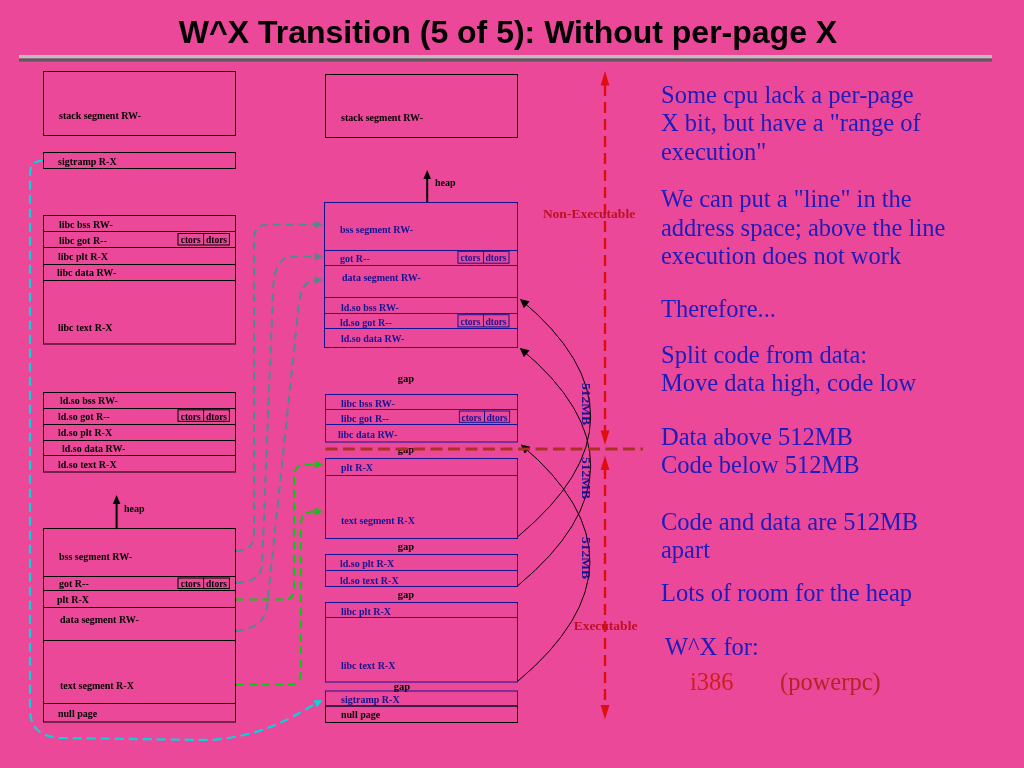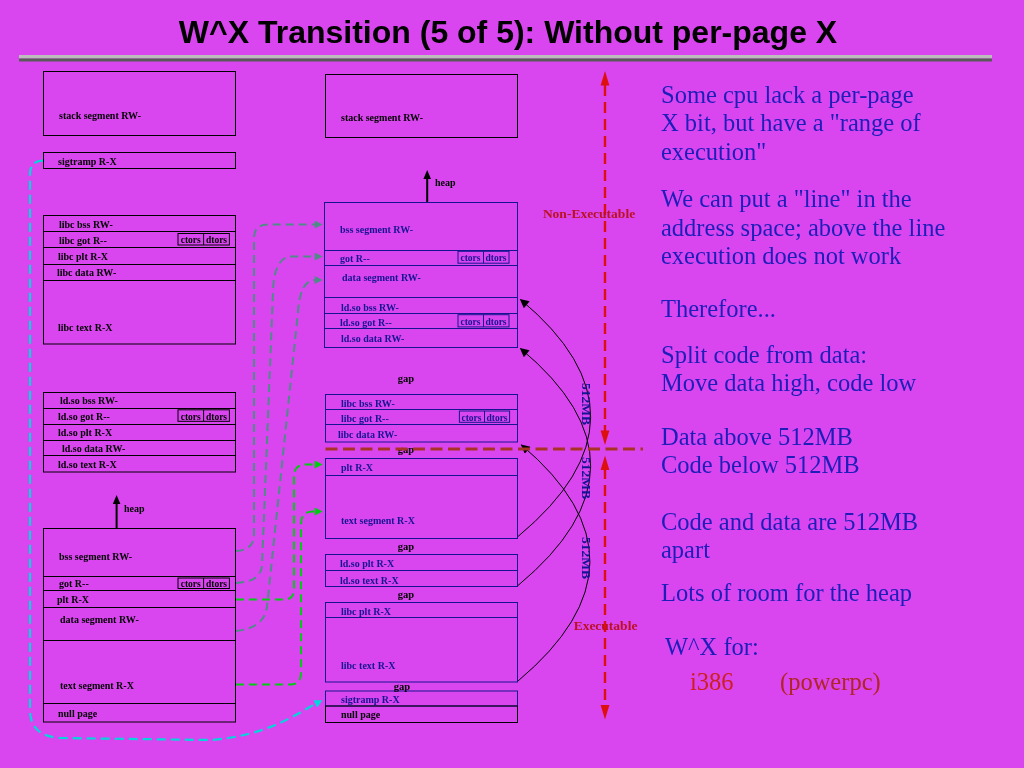--- a/index.html
+++ b/index.html
@@ -1,16 +1,16 @@
 <!DOCTYPE html>
 <html><head>
 <meta charset="utf-8">
 <style>
   html,body{margin:0;padding:0;background:#fff;}
-  #page{position:relative;width:1024px;height:768px;background:#d946ef;overflow:hidden;}
+  #page{position:relative;width:1024px;height:768px;background:#ec4899;overflow:hidden;}
   svg{position:absolute;left:0;top:0;}
 </style>
 </head>
 <body>
 <div id="page">
 <svg width="1024" height="768" viewBox="0 0 1024 768" font-family="'Liberation Serif', serif">
 <defs>
 <marker id="ab" viewBox="0 0 10 10" refX="9" refY="5" markerUnits="userSpaceOnUse" markerWidth="11" markerHeight="9" orient="auto">
           <path d="M0,0 L10,5 L0,10 z" fill="#000"></path>
         </marker>

